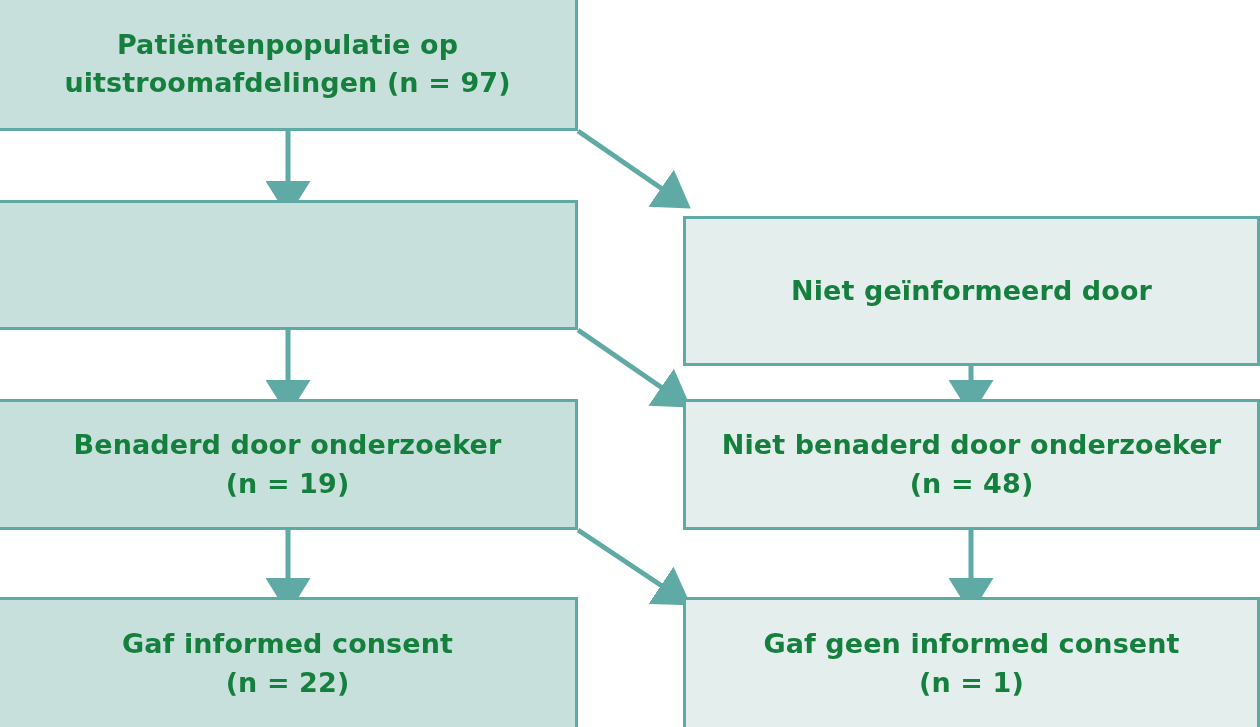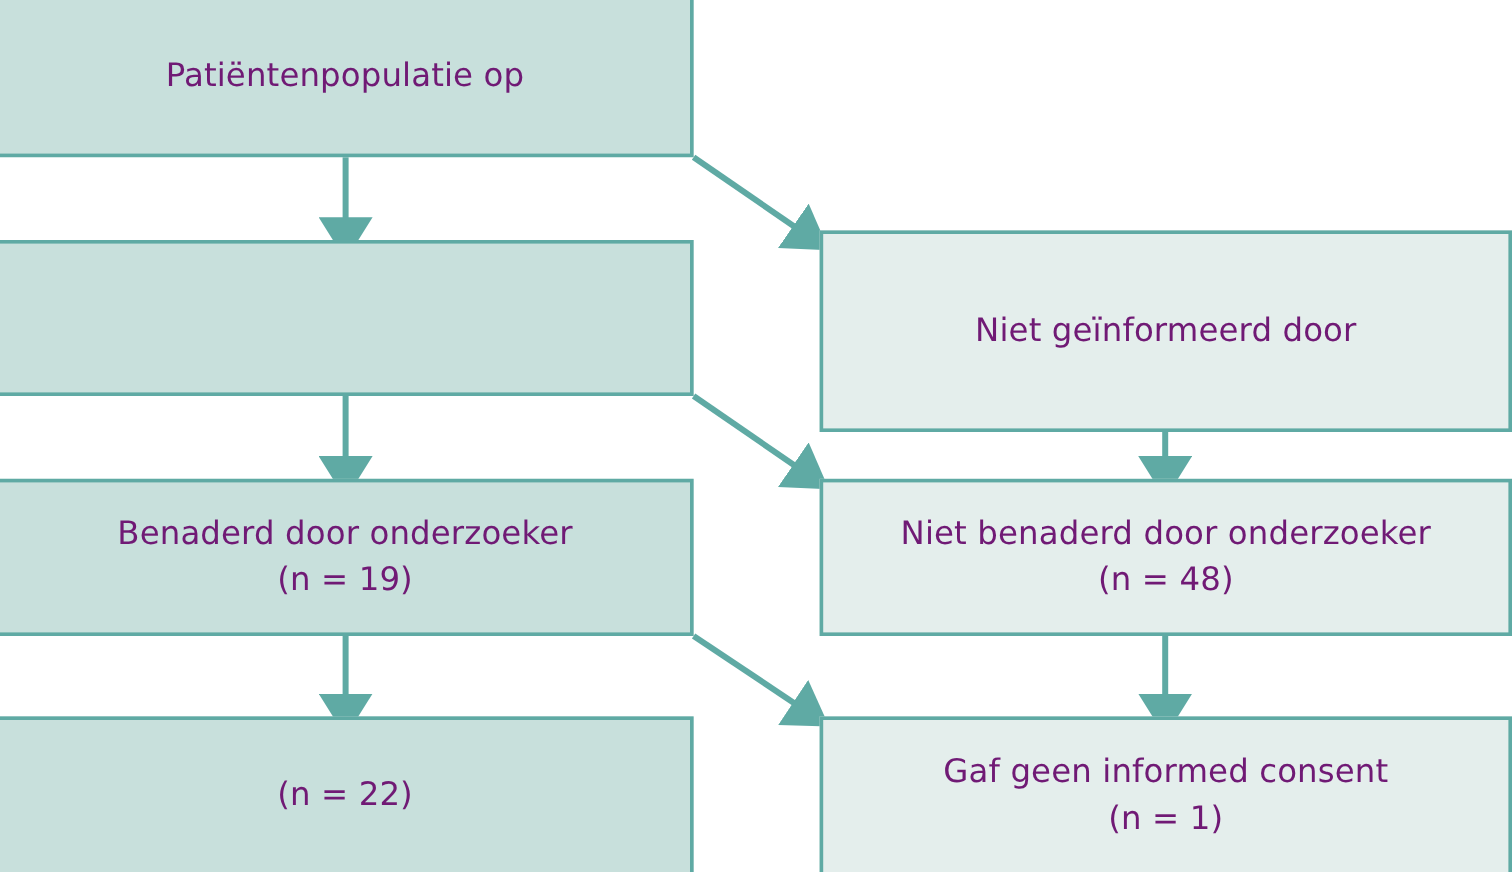--- a/index.html
+++ b/index.html
@@ -37,30 +37,31 @@
     flex-direction: column;
     align-items: center;
     justify-content: center;
     text-align: center;
     z-index: 2;
     padding: 4px 10px;
   }
   .node.left  { background: #c8e0dc; }
   .node.right { background: #e4eeec; }
   .node .line {
-    color: #701a75;
+    color: #15803d;
     font-size: 27px;
     line-height: 1.42;
     white-space: nowrap;
     letter-spacing: 0.1px;
+    font-weight: bold;
   }
   
   #node-r1c1 { left: -3px;  top: -3px;  width: 581px; height: 134px; }
   #node-r2c1 { left: -3px;  top: 200px; width: 581px; height: 130px; }
-  #node-r2c2 { left: 683px; top: 192px; width: 577px; height: 168px; }
+  #node-r2c2 { left: 683px; top: 216px; width: 577px; height: 150px; }
   #node-r3c1 { left: -3px;  top: 399px; width: 581px; height: 131px; }
   #node-r3c2 { left: 683px; top: 399px; width: 577px; height: 131px; }
   #node-r4c1 { left: -3px;  top: 597px; width: 581px; height: 133px; }
   #node-r4c2 { left: 683px; top: 597px; width: 577px; height: 133px; }
 </style>
 </head>
 <body>
 
 <div id="flowchart">
 
@@ -83,40 +84,42 @@
 
     <line x1="288" y1="530" x2="288" y2="590" stroke="#5faaa4" stroke-width="5" marker-end="url(#arrowhead)"></line>
 
     <line x1="578" y1="530" x2="671" y2="592" stroke="#5faaa4" stroke-width="5" marker-end="url(#arrowhead)"></line>
 
     <line x1="971" y1="530" x2="971" y2="590" stroke="#5faaa4" stroke-width="5" marker-end="url(#arrowhead)"></line>
   </svg>
 
   <div class="node left" id="node-r1c1">
     <span class="line">Patiëntenpopulatie op</span>
+    <span class="line">uitstroomafdelingen (n = 97)</span>
   </div>
 
   <div class="node left" id="node-r2c1">
   </div>
 
   <div class="node right" id="node-r2c2">
     <span class="line">Niet geïnformeerd door</span>
   </div>
 
   <div class="node left" id="node-r3c1">
     <span class="line">Benaderd door onderzoeker</span>
     <span class="line">(n = 19)</span>
   </div>
 
   <div class="node right" id="node-r3c2">
     <span class="line">Niet benaderd door onderzoeker</span>
     <span class="line">(n = 48)</span>
   </div>
 
   <div class="node left" id="node-r4c1">
+    <span class="line">Gaf informed consent</span>
     <span class="line">(n = 22)</span>
   </div>
 
   <div class="node right" id="node-r4c2">
     <span class="line">Gaf geen informed consent</span>
     <span class="line">(n = 1)</span>
   </div>
 
 </div>
 

